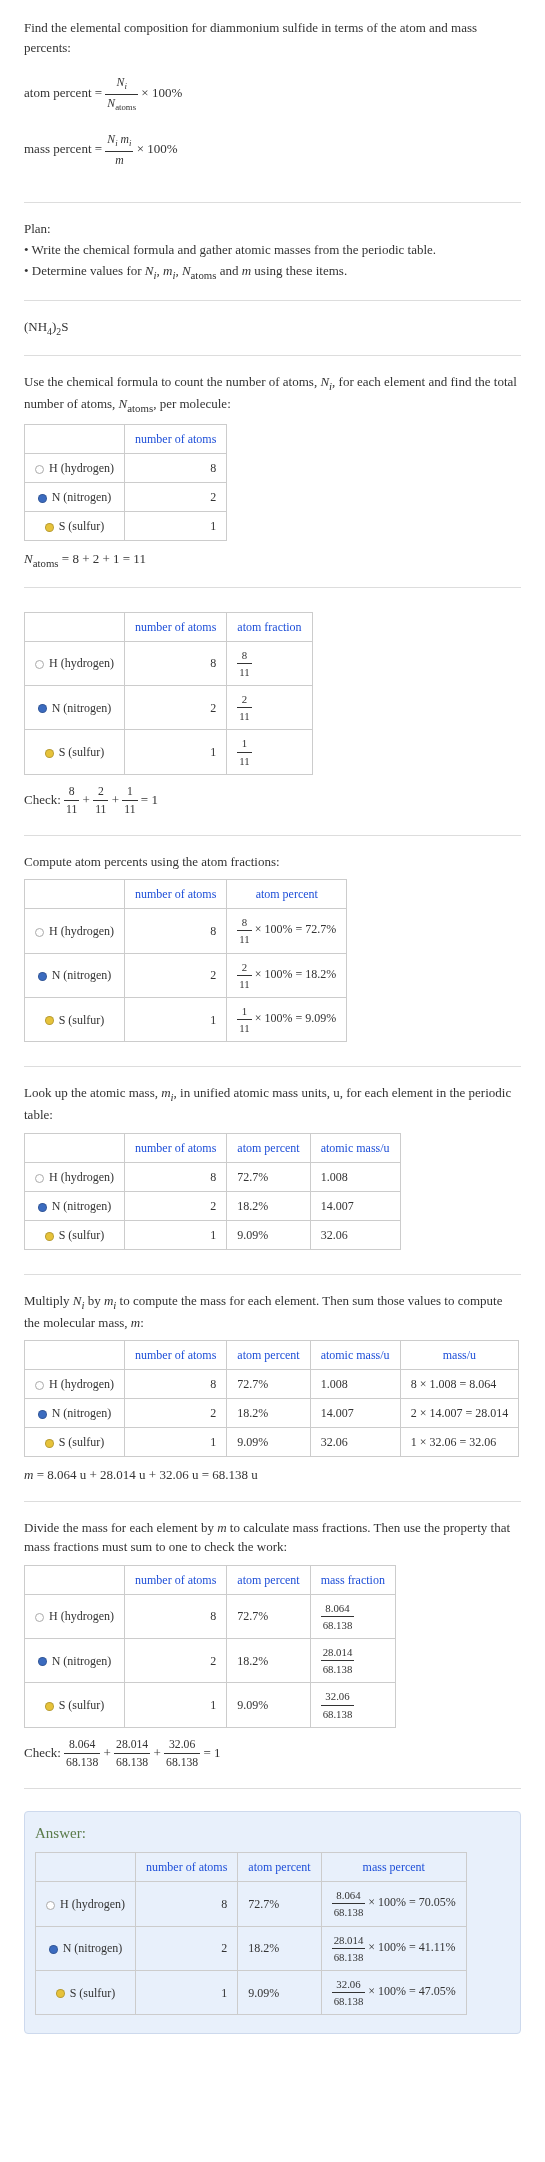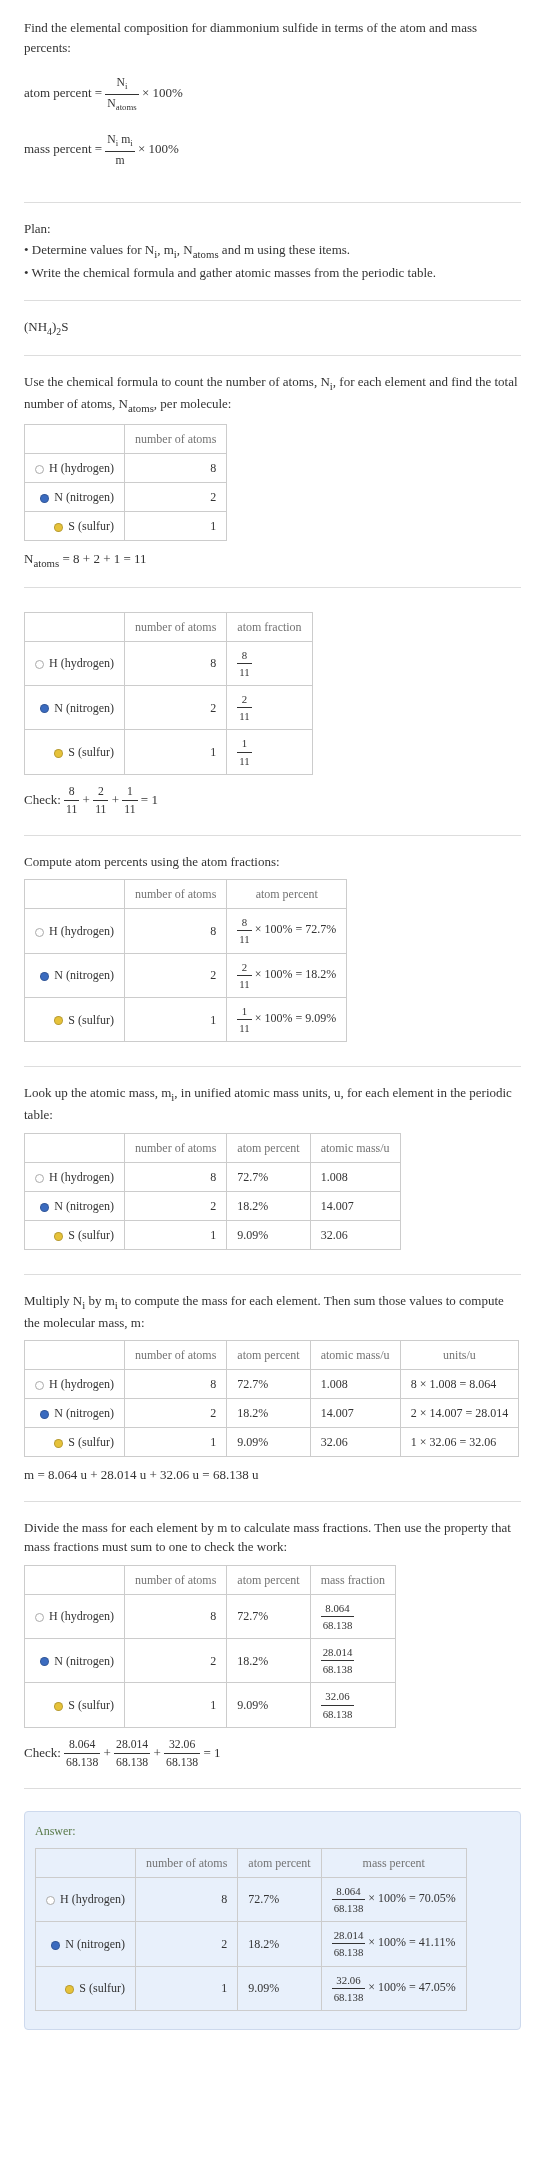--- a/index.html
+++ b/index.html
@@ -10,32 +10,32 @@
 .formula{margin:17px 0}
 .formula sub{font-size:0.75em}
 .frac{display:inline-block;vertical-align:middle;text-align:center;font-size:0.9em}
 .frac .num{display:block;border-bottom:1px solid #333;padding:0 2px}
 .frac .den{display:block;padding:0 2px}
 .bullet{padding-left:0}
 .bullet li{list-style:none;padding:1px 0}
 .bullet li:before{content:"• "}
 table{border-collapse:collapse;margin:8px 0}
 th,td{border:1px solid #ccc;padding:5px 10px;font-size:12px}
-th{font-weight:normal;color:#737373;text-align:center}
-td.lbl{text-align:right;white-space:nowrap}
+th{font-weight:normal;color:#1d4ed8;text-align:center}
+td.lbl{text-align:center;white-space:nowrap}
 td.num{text-align:right}
 td.txt{text-align:left}
 .dot{display:inline-block;width:9px;height:9px;border-radius:50%;margin-right:5px;vertical-align:middle;border:1px solid rgba(0,0,0,0.2)}
 .dot.h{background:#fff;border:1px solid #aaa}
 .dot.n{background:#3b6bbf}
 .dot.s{background:#e6c23a}
 .answer{background:#e8f0fb;border:1px solid #cdd9ed;border-radius:4px;padding:10px;margin-top:6px}
-.answer-title{color:#4a6;font-size:12px;margin-bottom:6px;color:#5a7a4a}
+.answer-title{color:#4a6;font-size:15px;margin-bottom:6px;color:#5a7a4a}
 .chem sub{font-size:0.75em}
-.ital{}
+.ital{font-style:italic}
 </style>
 </head>
 <body>
 
 <div class="container">
 
 <div class="section">
   <div>Find the elemental composition for diammonium sulfide in terms of the atom and mass percents:</div>
   <div class="formula">
     <span>atom percent = </span>
@@ -52,22 +52,22 @@
       <span class="den"><span class="ital">m</span></span>
     </span>
     <span> × 100%</span>
   </div>
 </div>
 <hr>
 
 <div class="section">
   <div>Plan:</div>
   <ul class="bullet">
+    <li>Write the chemical formula and gather atomic masses from the periodic table.</li>
     <li>Determine values for <span class="ital">N<sub>i</sub></span>, <span class="ital">m<sub>i</sub></span>, <span class="ital">N</span><sub>atoms</sub> and <span class="ital">m</span> using these items.</li>
-    <li>Write the chemical formula and gather atomic masses from the periodic table.</li>
   </ul>
 </div>
 <hr>
 
 <div class="section">
   <div class="chem">(NH<sub>4</sub>)<sub>2</sub>S</div>
 </div>
 <hr>
 
 <div class="section">
@@ -189,21 +189,21 @@
 
 <div class="section">
   <div>Multiply <span class="ital">N<sub>i</sub></span> by <span class="ital">m<sub>i</sub></span> to compute the mass for each element. Then sum those values to compute the molecular mass, <span class="ital">m</span>:</div>
   <table>
     <tbody>
           <tr>
             <th></th>
             <th>number of atoms</th>
             <th>atom percent</th>
             <th>atomic mass/u</th>
-            <th>units/u</th>
+            <th>mass/u</th>
           </tr>
     <tr>
             <td class="lbl"><span class="dot h"></span><span>H (hydrogen)</span></td>
             <td class="num">8</td>
             <td class="txt">72.7%</td>
             <td class="txt">1.008</td>
             <td class="txt">8 × 1.008 = 8.064</td>
           </tr>
     <tr>
             <td class="lbl"><span class="dot n"></span><span>N (nitrogen)</span></td>

